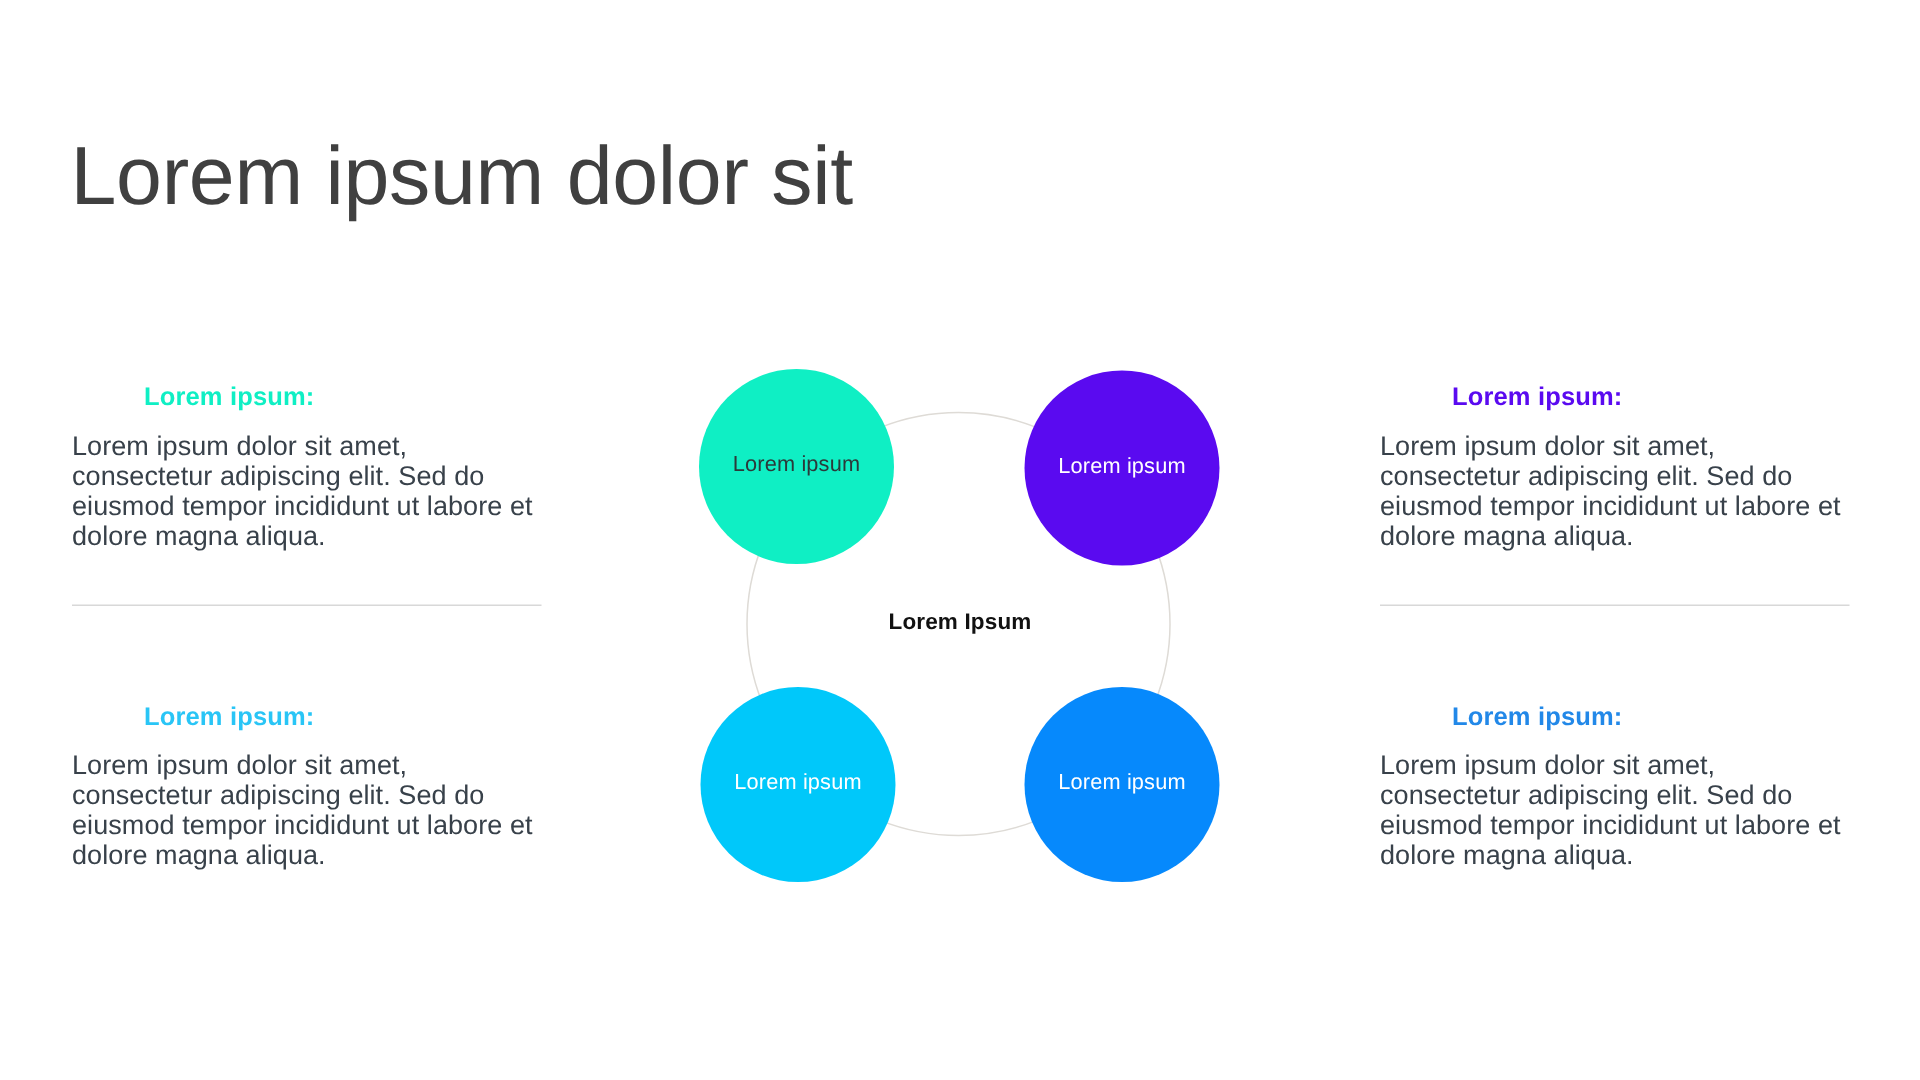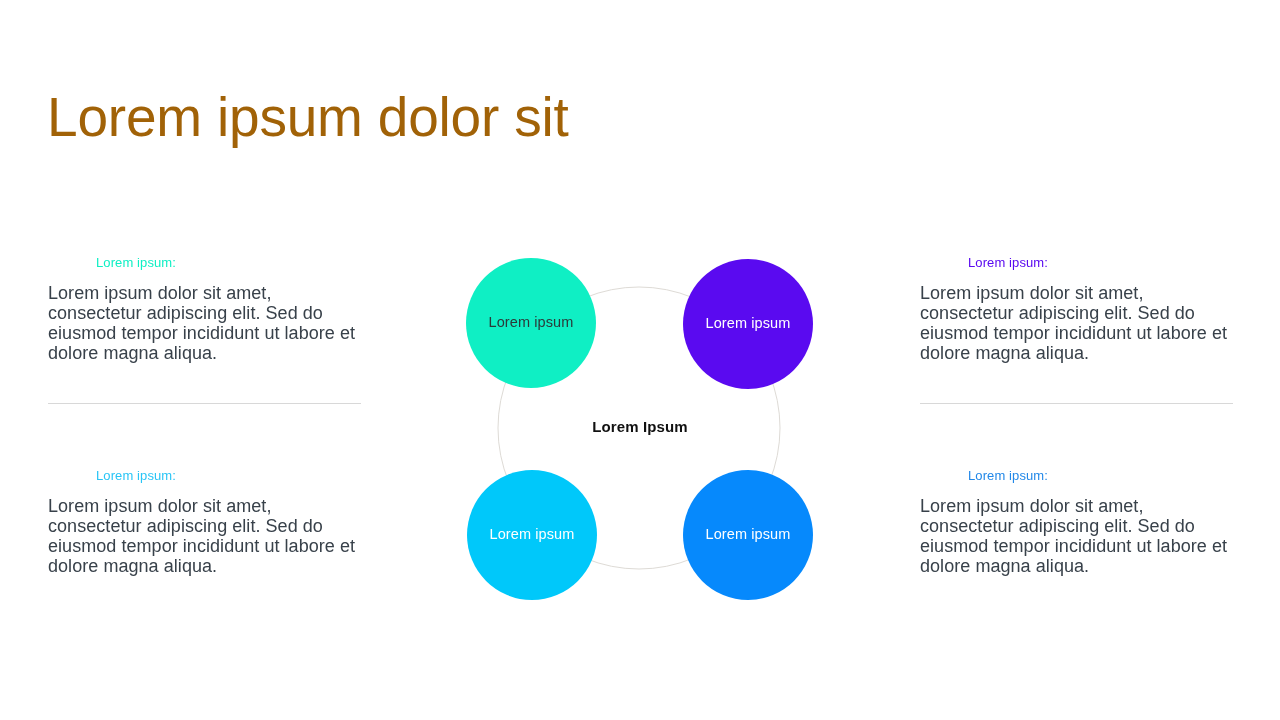--- a/index.html
+++ b/index.html
@@ -25,38 +25,38 @@
   }
 
   
   .page-title {
     position: absolute;
     left: 47px;
     top: 50px;
     font-size: 55px;
     font-weight: 300;
     letter-spacing: -0.2px;
-    color: #a16207;
+    color: #404040;
     line-height: 1.1;
     white-space: nowrap;
   }
 
   
   .text-block {
     position: absolute;
     width: 315px;
   }
   .text-block.left  { left: 48px; }
   .text-block.right { left: 920px; }
   .text-block.row-top    { top: 255px; }
   .text-block.row-bottom { top: 468px; }
 
   .block-heading {
-    font-size: 13px;
-    font-weight: normal;
+    font-size: 17px;
+    font-weight: bold;
     letter-spacing: 0.1px;
     margin: 0 0 12px 0;
     line-height: 1.2;
     padding-left: 48px;
   }
 
   .block-body {
     font-size: 18px;
     font-weight: 400;
     color: #38414a;
@@ -72,21 +72,21 @@
     background: #d8d8d8;
     top: 403px;
   }
   .divider.left  { left: 48px;  width: 313px; }
   .divider.right { left: 920px; width: 313px; }
 
   
   .diagram {
     position: absolute;
     left: 455px;
-    top: 244px;
+    top: 232px;
     width: 370px;
     height: 370px;
   }
   .diagram svg {
     position: absolute;
     left: 0;
     top: 0;
   }
 
   .ring {

